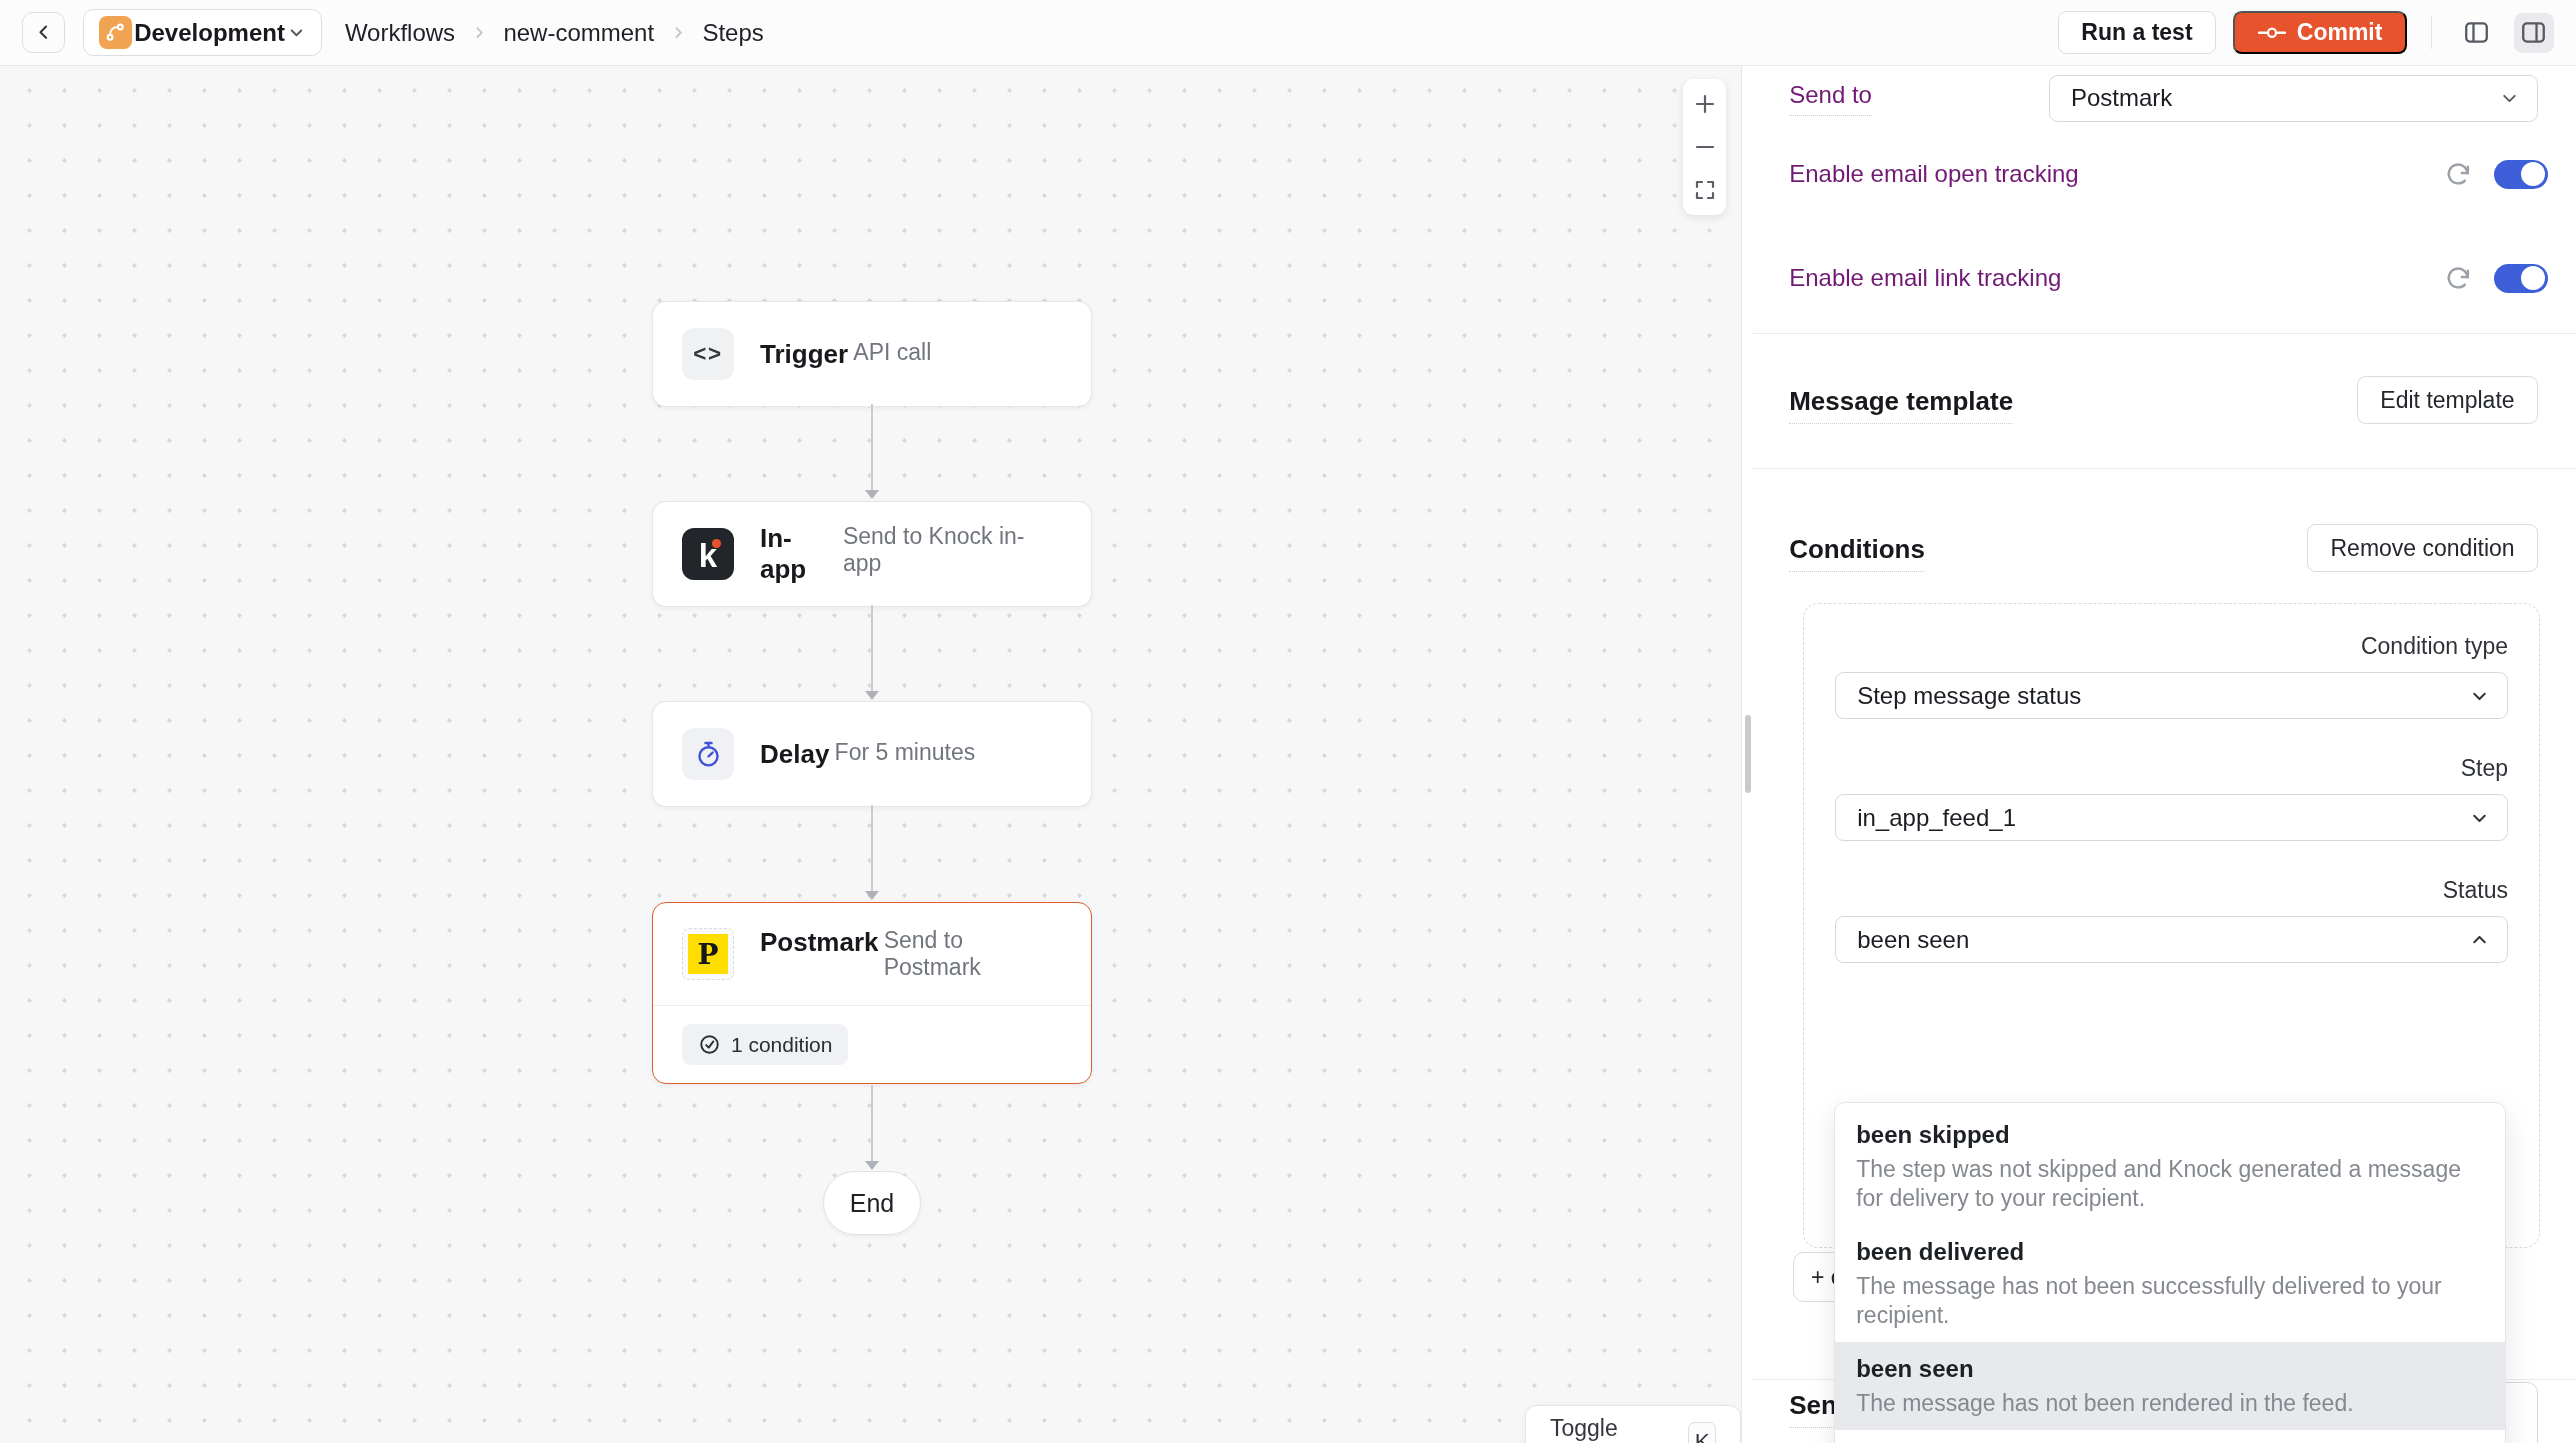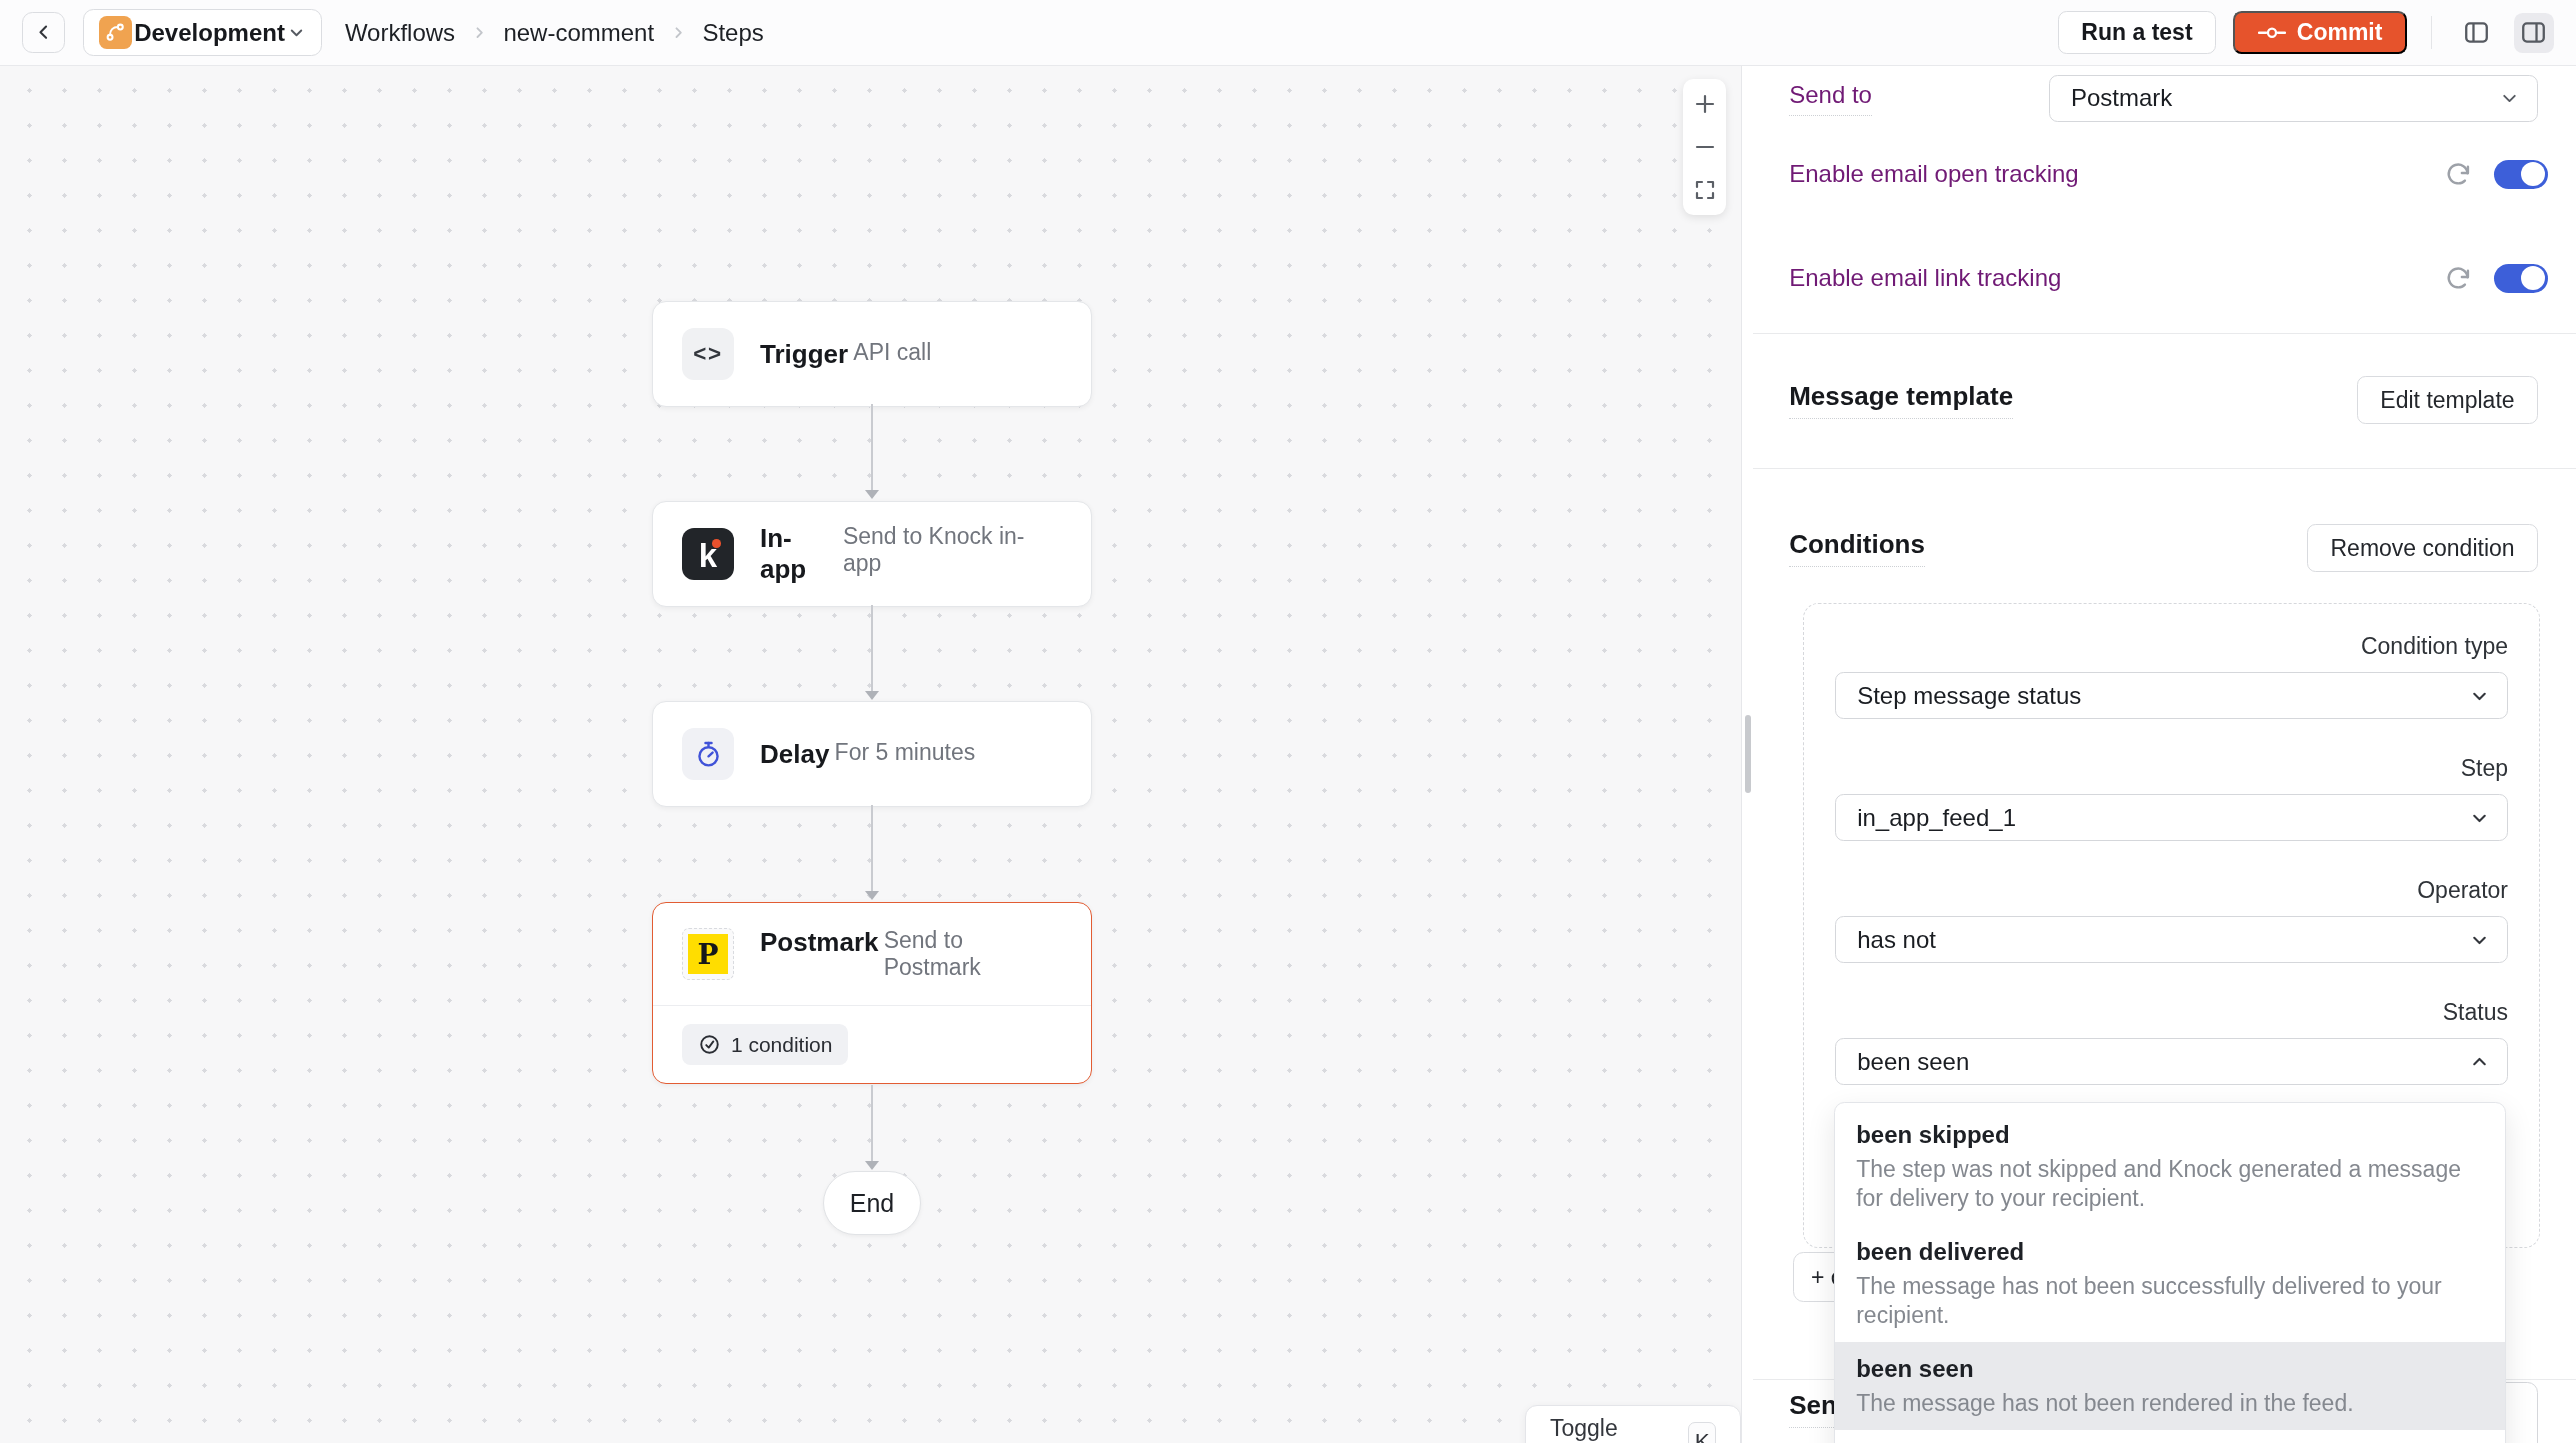--- a/index.html
+++ b/index.html
@@ -93,21 +93,21 @@
             display:flex; align-items:center; padding:0 21px; font-size:24px; color:#1A1D22;
             cursor:pointer; position:relative; }
   .select .chev { position:absolute; right:17.3px; top:50%; transform:translateY(-50%); display:flex; }
   .row-sendto { top:8.6px; height:47px; justify-content:space-between; }
   .sendto-select { width:489px; }
   .row-tgl { height:48px; justify-content:space-between; right:28px; }
   .tgl-right { display:flex; align-items:center; gap:21px; }
   .switch { width:54px; height:29px; border-radius:14.7px; background:#3D5FD9; position:relative; cursor:pointer; }
   .switch .knob { position:absolute; top:2.6px; left:27px; width:24px; height:24px; border-radius:50%; background:#fff; }
   .pdiv { position:absolute; left:0; right:0; height:0.9px; background:#E9EAEC; }
-  .row-head { height:48px; justify-content:space-between; }
+  .row-head { height:48px; justify-content:space-between;align-items:flex-end; }
   .btn-sm { height:48px; padding:0 22.4px; border:0.9px solid #D9DBDF; border-radius:8.6px; background:#fff;
             font-size:23px; font-weight:500; color:#24272C; display:flex; align-items:center; cursor:pointer; }
 
   .cond-card { position:absolute; top:537px; left:50px; right:36px; height:645px;
                border:1.7px dashed #D6D8DC; border-radius:15.5px; padding:29px 31px 0 31px;text-align:right; }
   .fgroup { margin-bottom:36px; }
   .flabel { font-size:23px; font-weight:500; color:#2F3338; margin-bottom:12px; }
 
   .add-or { position:absolute; top:1186px; left:40px; width:76px; height:50px; border:0.9px solid #D9DBDF;
             border-radius:10.4px; background:#fff; font-size:23px; color:#24272C;
@@ -397,31 +397,20 @@
         <div class="select">
           <span>in_app_feed_1</span>
           <span class="chev">
             <svg width="21" height="21" viewBox="0 0 24 24" fill="none" stroke="#33363C" stroke-width="2.4" stroke-linecap="round" stroke-linejoin="round">
                 <polyline points="6,9.5 12,15.5 18,9.5"></polyline>
               </svg>
           </span>
         </div>
       </div>
       <div class="fgroup">
-        <div class="flabel">Operator</div>
-        <div class="select">
-          <span>has not</span>
-          <span class="chev">
-            <svg width="21" height="21" viewBox="0 0 24 24" fill="none" stroke="#33363C" stroke-width="2.4" stroke-linecap="round" stroke-linejoin="round">
-                <polyline points="6,9.5 12,15.5 18,9.5"></polyline>
-              </svg>
-          </span>
-        </div>
-      </div>
-      <div class="fgroup">
         <div class="flabel">Status</div>
         <div class="select">
           <span>been seen</span>
           <span class="chev">
             <svg width="21" height="21" viewBox="0 0 24 24" fill="none" stroke="#33363C" stroke-width="2.4" stroke-linecap="round" stroke-linejoin="round">
                 <polyline points="6,14.5 12,8.5 18,14.5"></polyline>
               </svg>
           </span>
         </div>
       </div>

